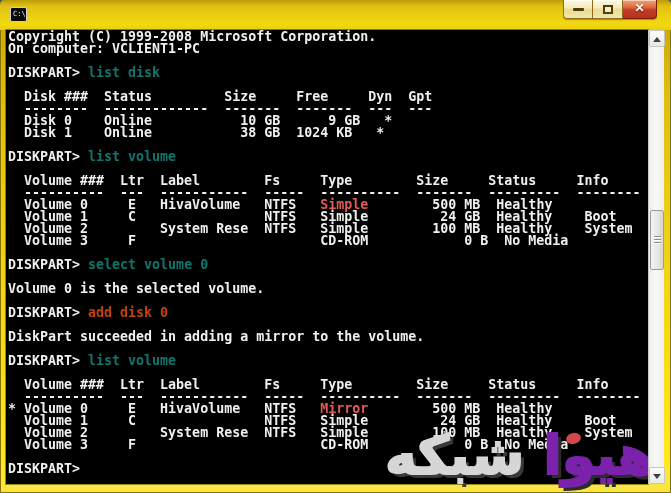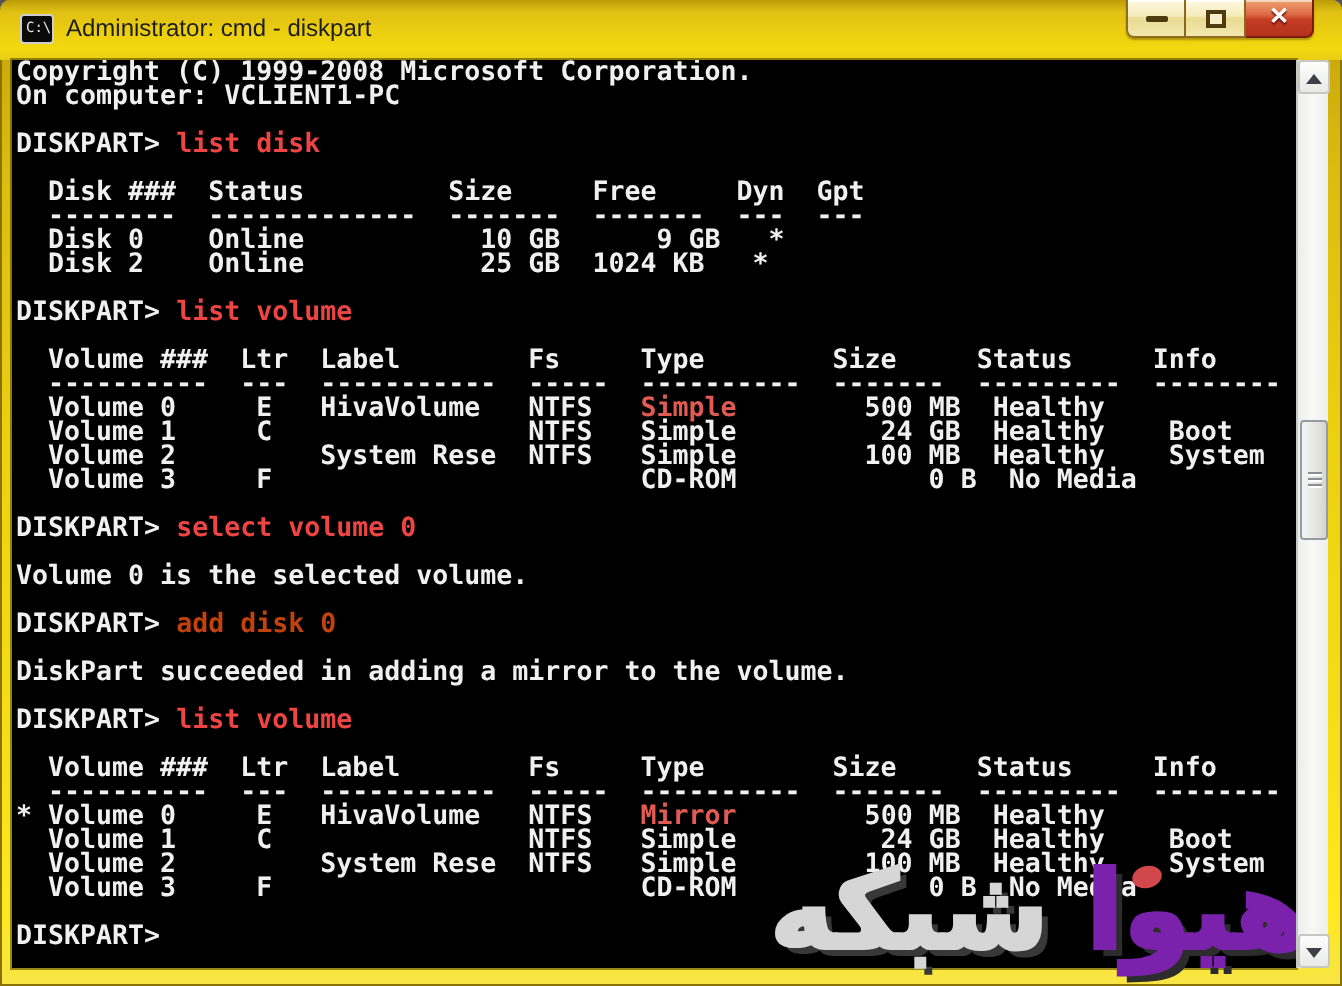--- a/index.html
+++ b/index.html
@@ -40,21 +40,21 @@
   .glyph-x { position:absolute; left:0; top:1px; width:100%; text-align:center; color:#fff; font-size:12px; font-weight:bold; text-shadow:0 1px 1px #5f0f05; }
 
   
   .console { position:absolute; left:6px; top:30px; width:642px; height:454px;
     background:#000; overflow:hidden; padding:1px 0 0 2px;
     font-family:"DejaVu Sans Mono", monospace; font-weight:bold; font-size:13.3px;
     outline:1px solid rgba(70,58,0,.55);
   }
   .cline { white-space:pre; height:12px; line-height:12px; }
   .t-w { color:#f0f0f0; }
-  .t-g { color:#ef4444; }
+  .t-g { color:#0f766e; }
   .t-y { color:#c2410c; }
   .t-r { color:#e25b52; }
 
   
   .scrollbar { position:absolute; left:648px; top:30px; width:16px; height:454px;
     background:linear-gradient(90deg,#ededeb 0%,#f8f8f6 45%,#efefed 100%); z-index:8;
     border-left:1px solid #c9c9c4;
   }
   .sb-btn { position:absolute; left:0; width:16px; height:17px;
     background:linear-gradient(180deg,#fdfdfd,#e9e9e6); border:1px solid #c7c7c2; border-radius:2px; }
@@ -81,21 +81,20 @@
 </style>
 </head>
 <body>
 
 <div class="window">
 
   <div class="titlebar">
     <div class="cmd-icon">
       <span>C:\</span>
     </div>
-    <div class="title-text">Administrator: cmd - diskpart</div>
     <div class="controls">
       <div class="wbtn min">
         <div class="glyph-min"></div>
       </div>
       <div class="wbtn max">
         <div class="glyph-max"></div>
       </div>
       <div class="wbtn close">
         <span class="glyph-x">✕</span>
       </div>
@@ -104,21 +103,21 @@
 
   <div class="console" id="console">
       <div class="cline"><span class="t-w">Copyright (C) 1999-2008 Microsoft Corporation.</span></div>
       <div class="cline"><span class="t-w">On computer: VCLIENT1-PC</span></div>
       <div class="cline">&nbsp;</div>
       <div class="cline"><span class="t-w">DISKPART&gt; </span><span class="t-g">list disk</span></div>
       <div class="cline">&nbsp;</div>
       <div class="cline"><span class="t-w">  Disk ###  Status         Size     Free     Dyn  Gpt</span></div>
       <div class="cline"><span class="t-w">  --------  -------------  -------  -------  ---  ---</span></div>
       <div class="cline"><span class="t-w">  Disk 0    Online           10 GB      9 GB   *</span></div>
-      <div class="cline"><span class="t-w">  Disk 2    Online           25 GB  1024 KB   *</span></div>
+      <div class="cline"><span class="t-w">  Disk 1    Online           38 GB  1024 KB   *</span></div>
       <div class="cline">&nbsp;</div>
       <div class="cline"><span class="t-w">DISKPART&gt; </span><span class="t-g">list volume</span></div>
       <div class="cline">&nbsp;</div>
       <div class="cline"><span class="t-w">  Volume ###  Ltr  Label        Fs     Type        Size     Status     Info</span></div>
       <div class="cline"><span class="t-w">  ----------  ---  -----------  -----  ----------  -------  ---------  --------</span></div>
       <div class="cline"><span class="t-w">  Volume 0     E   HivaVolume   NTFS   </span><span class="t-r">Simple</span><span class="t-w">        500 MB  Healthy</span></div>
       <div class="cline"><span class="t-w">  Volume 1     C                NTFS   Simple         24 GB  Healthy    Boot</span></div>
       <div class="cline"><span class="t-w">  Volume 2         System Rese  NTFS   Simple        100 MB  Healthy    System</span></div>
       <div class="cline"><span class="t-w">  Volume 3     F                       CD-ROM            0 B  No Media</span></div>
       <div class="cline">&nbsp;</div>

